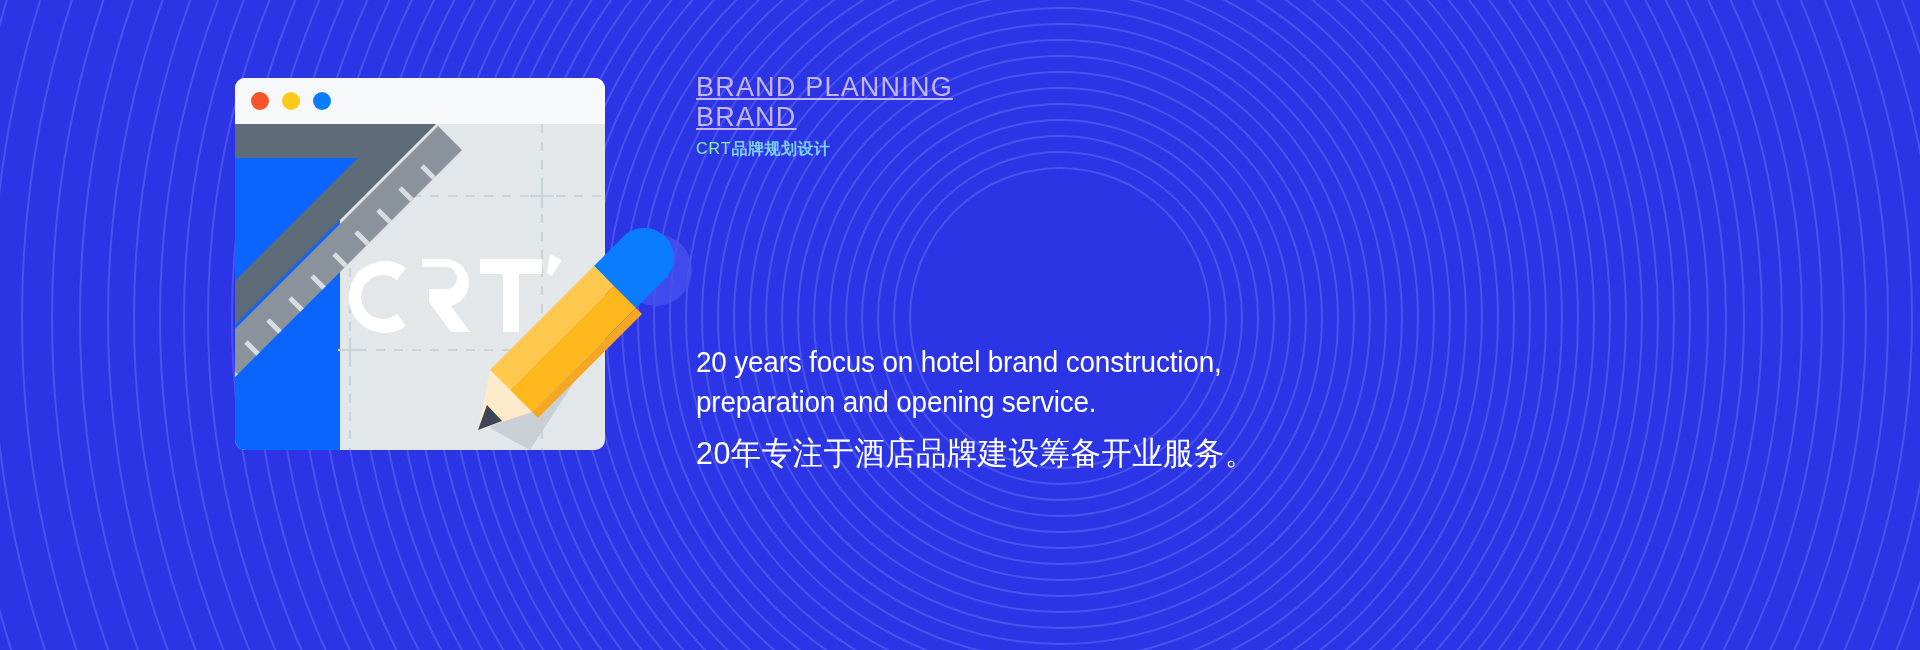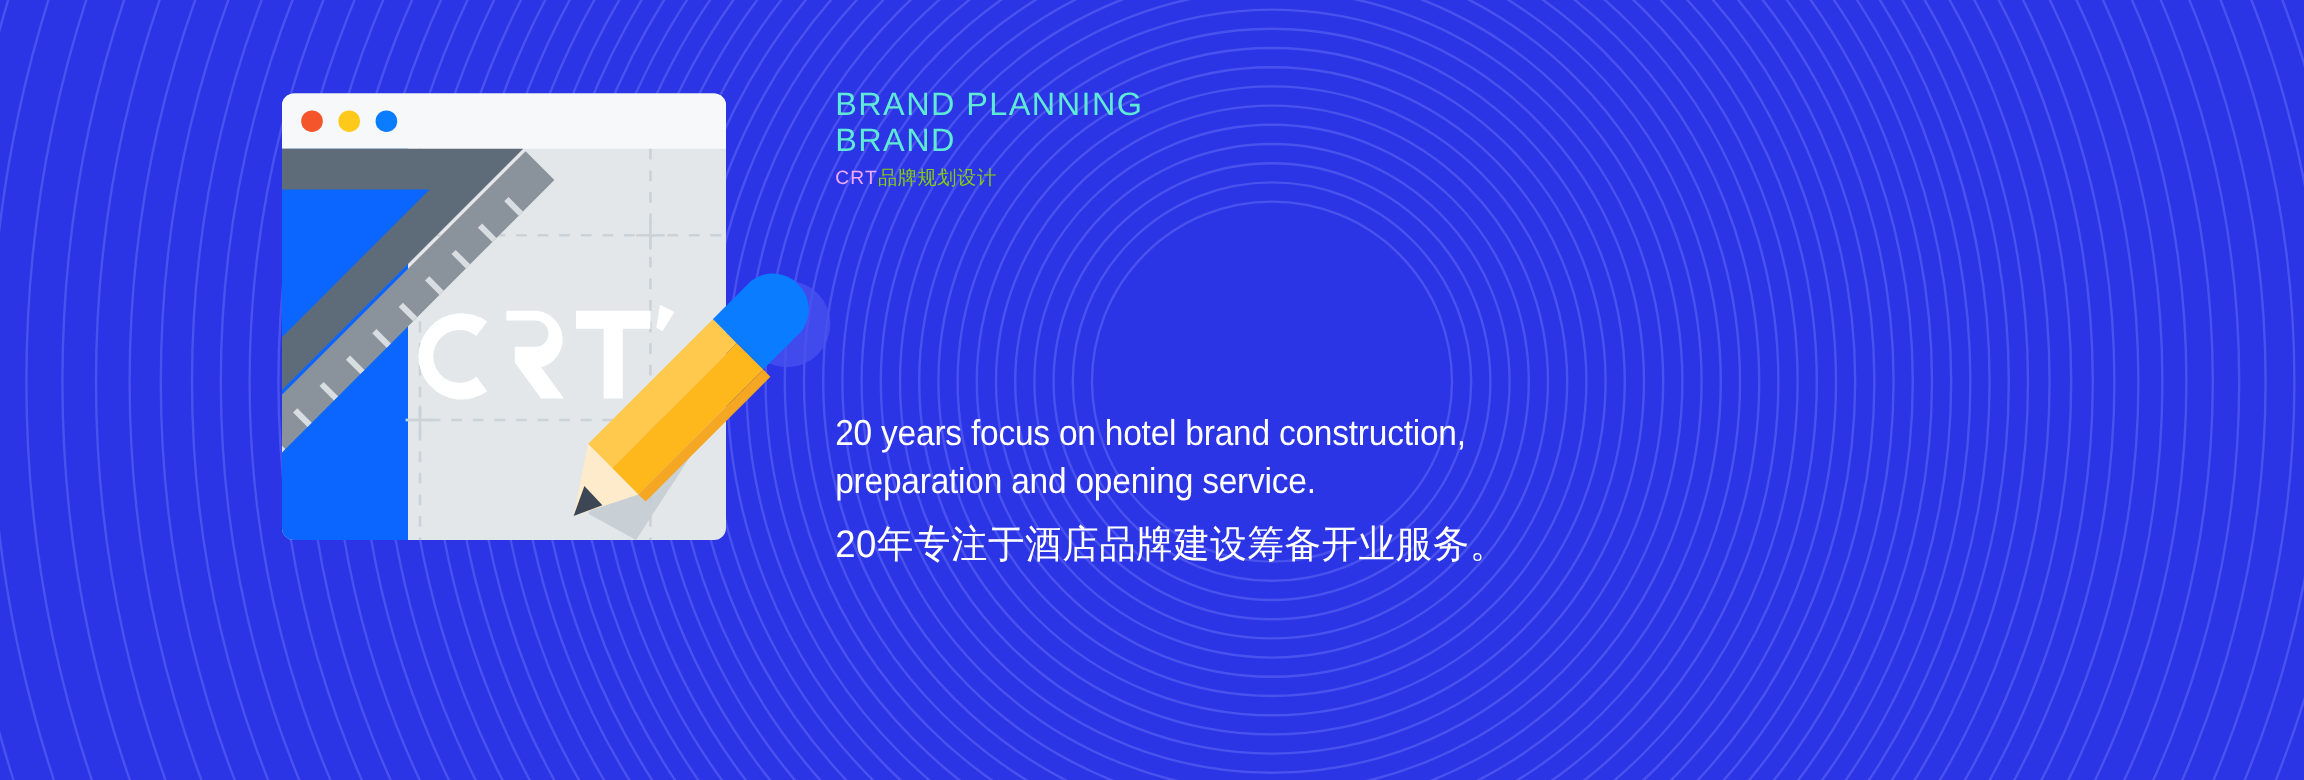--- a/index.html
+++ b/index.html
@@ -28,36 +28,37 @@
 
   
   .text-col{
     position:absolute;
     left:696px; top:0;
     width:1100px; height:650px;
   }
 
   .heading-block{ position:absolute; left:0; top:72px; }
   .heading-line{
-    color:#5eead4;
+    color:#c4b5fd;
     font-size:27px;
     font-weight:400;
     letter-spacing:1.2px;
     line-height:30px;
     white-space:nowrap;
+    text-decoration:underline;
   }
   .subheading{
     margin-top:7px;
     font-size:16px;
     line-height:20px;
     letter-spacing:0.5px;
     white-space:nowrap;
   }
-  .subheading .crt-red{ color:#f0abfc; font-weight:400; letter-spacing:1px; }
-  .subheading .cn{ color:#84cc16; }
+  .subheading .crt-red{ color:#86efac; font-weight:400; letter-spacing:1px; }
+  .subheading .cn{ color:#7dd3fc;font-weight:bold; }
 
   .tagline-block{ position:absolute; left:0; top:342px; width:700px; }
   .tagline-en{
     color:#FFFFFF;
     font-size:30px;
     font-weight:400;
     line-height:40px;
     letter-spacing:-0.2px;
     transform:scaleX(0.93);
     transform-origin:left center;

